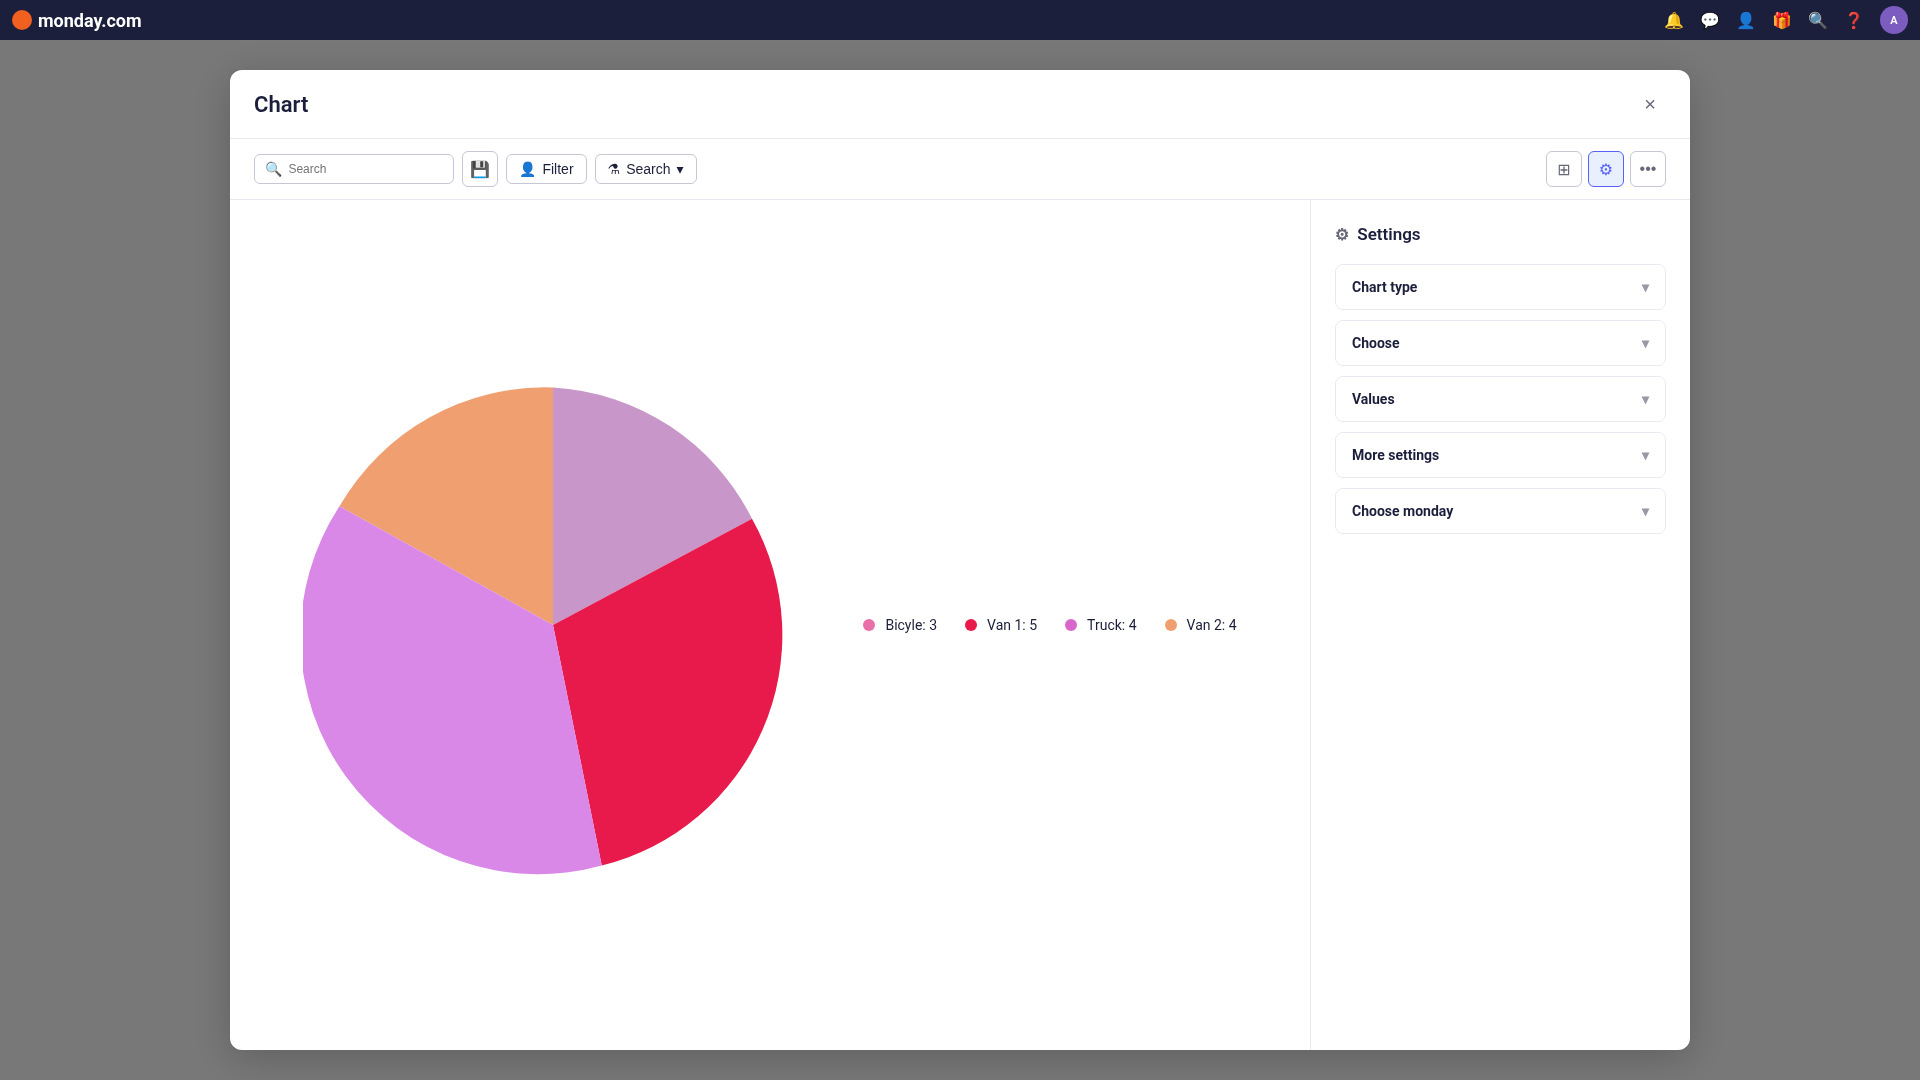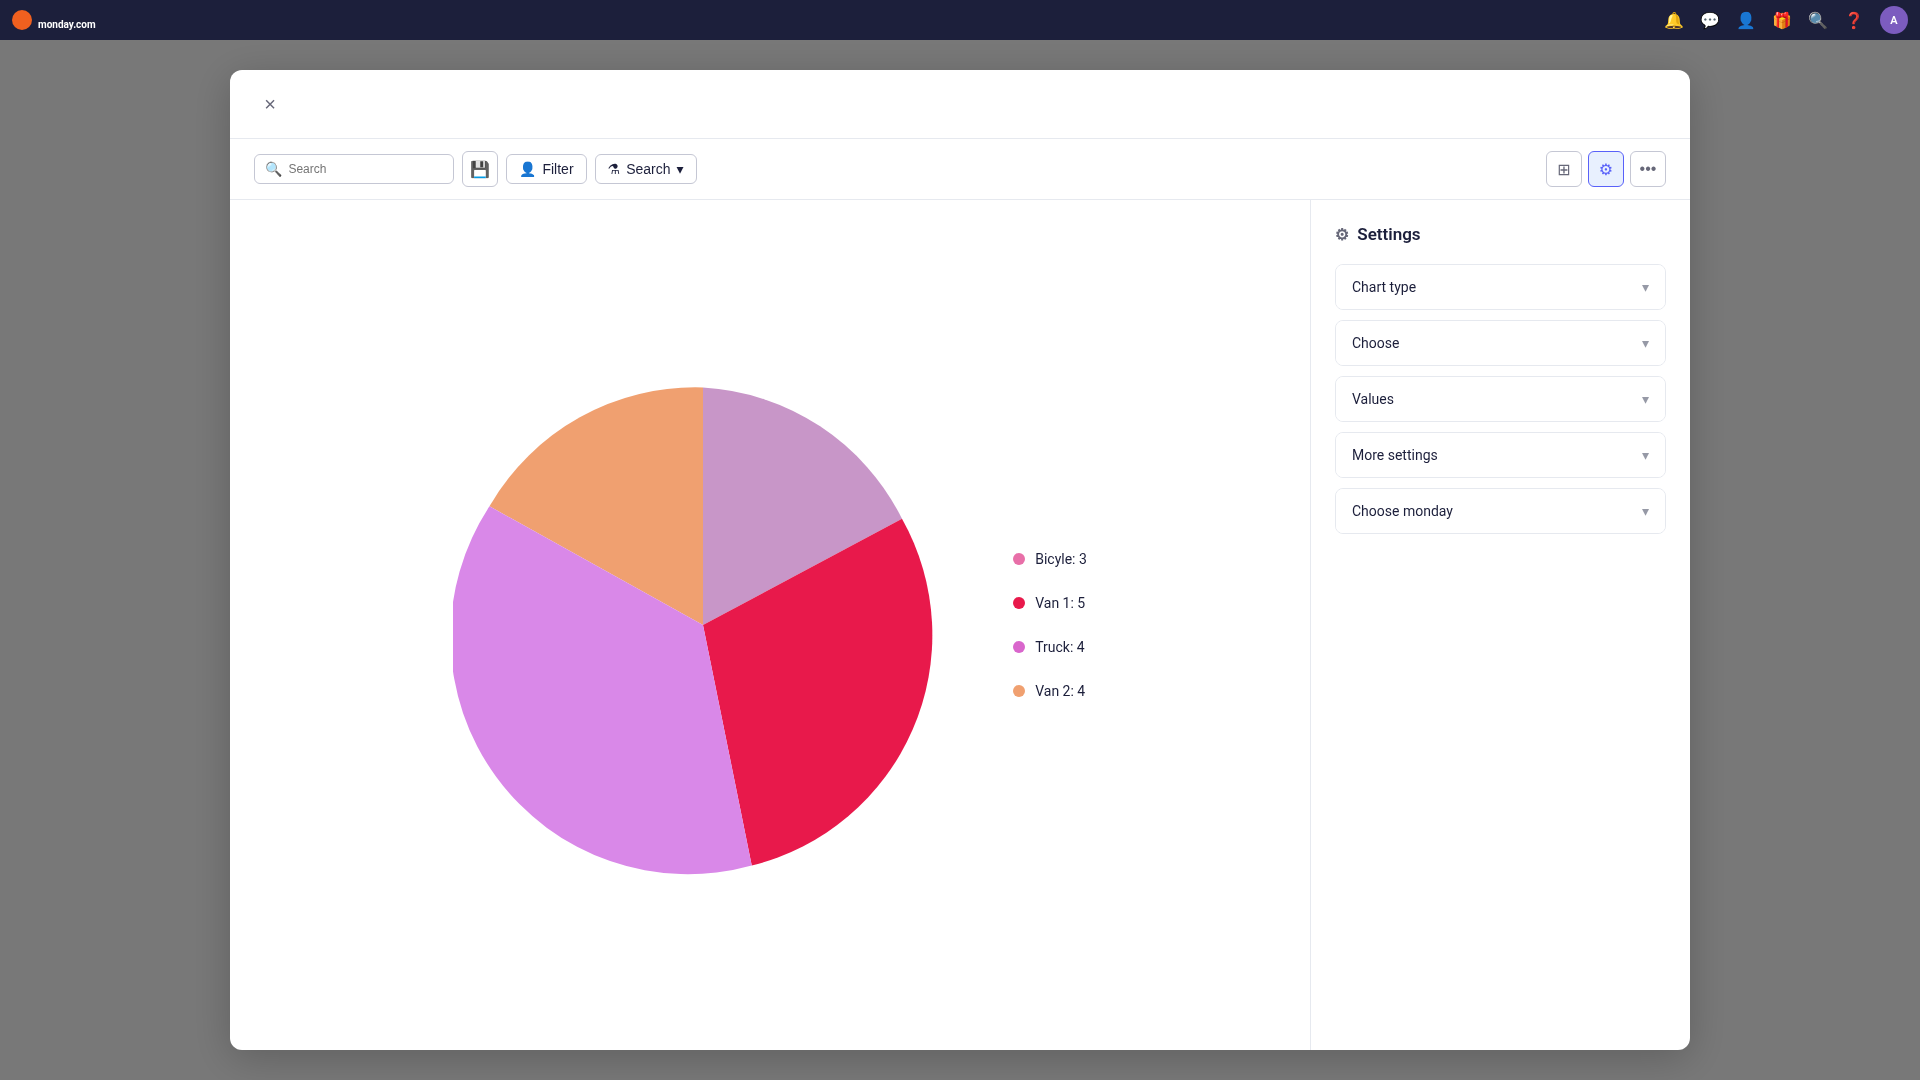--- a/index.html
+++ b/index.html
@@ -20,25 +20,25 @@
       height: 40px;
       background: #1c1f3b;
       display: flex;
       align-items: center;
       padding: 0 12px;
       gap: 8px;
       z-index: 1000;
     }
     .topbar-logo {
       display: flex;
-      align-items: flex-end;
+      align-items: flex-start;
       gap: 6px;
       color: white;
       font-weight: 700;
-      font-size: 10px;
+      font-size: 18px;
     }
     .topbar-logo-icon {
       width: 20px; height: 20px;
       background: #f0601f;
       border-radius: 50%;
     }
     .topbar-spacer { flex: 1; }
     .topbar-icons {
       display: flex;
       align-items: center;
@@ -221,21 +221,21 @@
       height: 500px;
     }
 
     .pie-svg {
       width: 500px;
       height: 500px;
     }
 
     .legend {
       display: flex;
-      flex-direction: column;
+      flex-direction: row;
       gap: 28px;
     }
 
     .legend-item {
       display: flex;
       align-items: center;
       gap: 10px;
       font-size: 14px;
       color: #1c1f3b;
     }
@@ -277,21 +277,21 @@
     }
 
     .accordion-header {
       display: flex;
       align-items: center;
       justify-content: space-between;
       padding: 14px 16px;
       cursor: pointer;
       background: #fff;
       font-size: 14px;
-      font-weight: 400;
+      font-weight: 700;
       color: #1c1f3b;
     }
 
     .accordion-chevron {
       color: #9699a6;
       font-size: 14px;
       transition: transform 0.2s;
     }
   </style>
 </head>
@@ -311,20 +311,21 @@
     <span class="topbar-icon">🔍</span>
     <span class="topbar-icon">❓</span>
     <div class="topbar-avatar">A</div>
   </div>
 </div>
 
 <div class="modal-overlay">
   <div class="modal">
 
     <div class="modal-header">
+      <span class="modal-title">Chart</span>
       <button class="modal-close">×</button>
     </div>
 
     <div class="modal-toolbar">
       <div class="search-box">
         <span class="search-icon-svg">🔍</span>
         <input type="text" placeholder="Search" style="">
       </div>
       <button class="save-btn">
         <span>💾</span>

